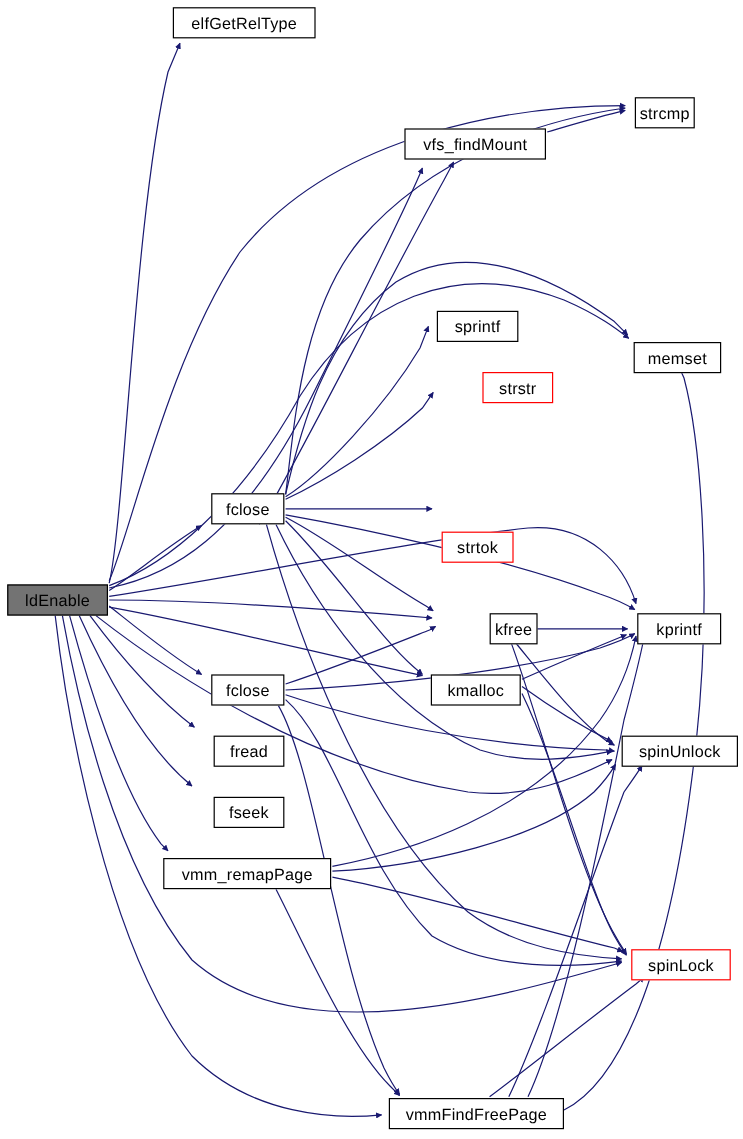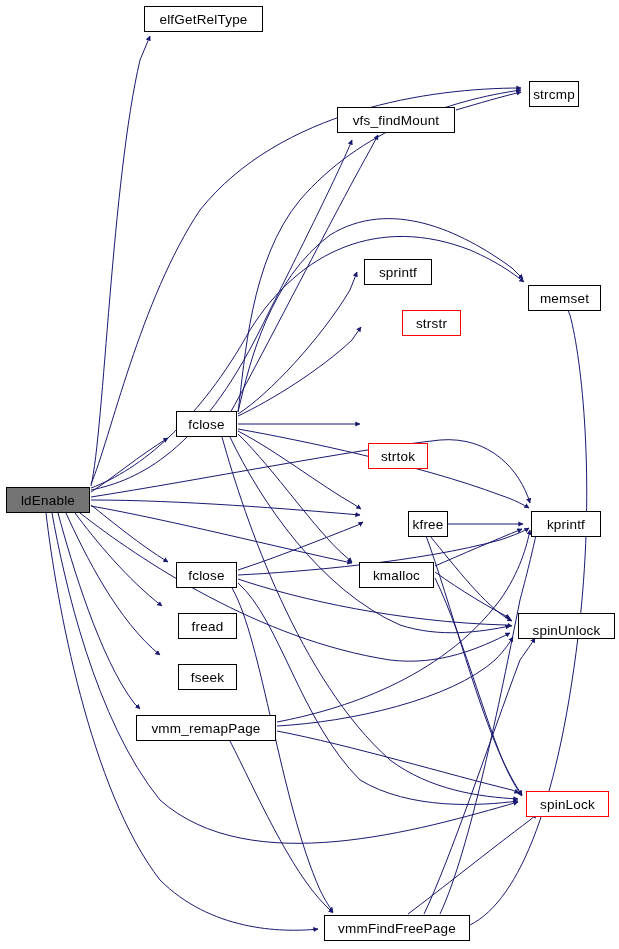--- a/index.html
+++ b/index.html
@@ -108,21 +108,21 @@
       </div>
       <div class="node" style="left: 176px; top: 562px; width: 61px; height: 26px;">
         <span>fclose</span>
       </div>
       <div class="node" style="left: 359px; top: 562px; width: 75px; height: 26px;">
         <span>kmalloc</span>
       </div>
       <div class="node" style="left: 178px; top: 613px; width: 59px; height: 26px; text-align: center;">
         <span>fread</span>
       </div>
-      <div class="node" style="left: 518px; top: 613px; width: 97px; height: 26px; align-items: flex-end;">
+      <div class="node" style="left: 518px; top: 613px; width: 97px; height: 26px;">
         <span>spinUnlock</span>
       </div>
       <div class="node" style="left: 178px; top: 664px; width: 59px; height: 26px;">
         <span>fseek</span>
       </div>
       <div class="node" style="left: 136px; top: 715px; width: 140px; height: 26px;">
         <span>vmm_remapPage</span>
       </div>
       <div class="node missing" style="left: 526px; top: 791px; width: 83px; height: 26px;">
         <span>spinLock</span>

